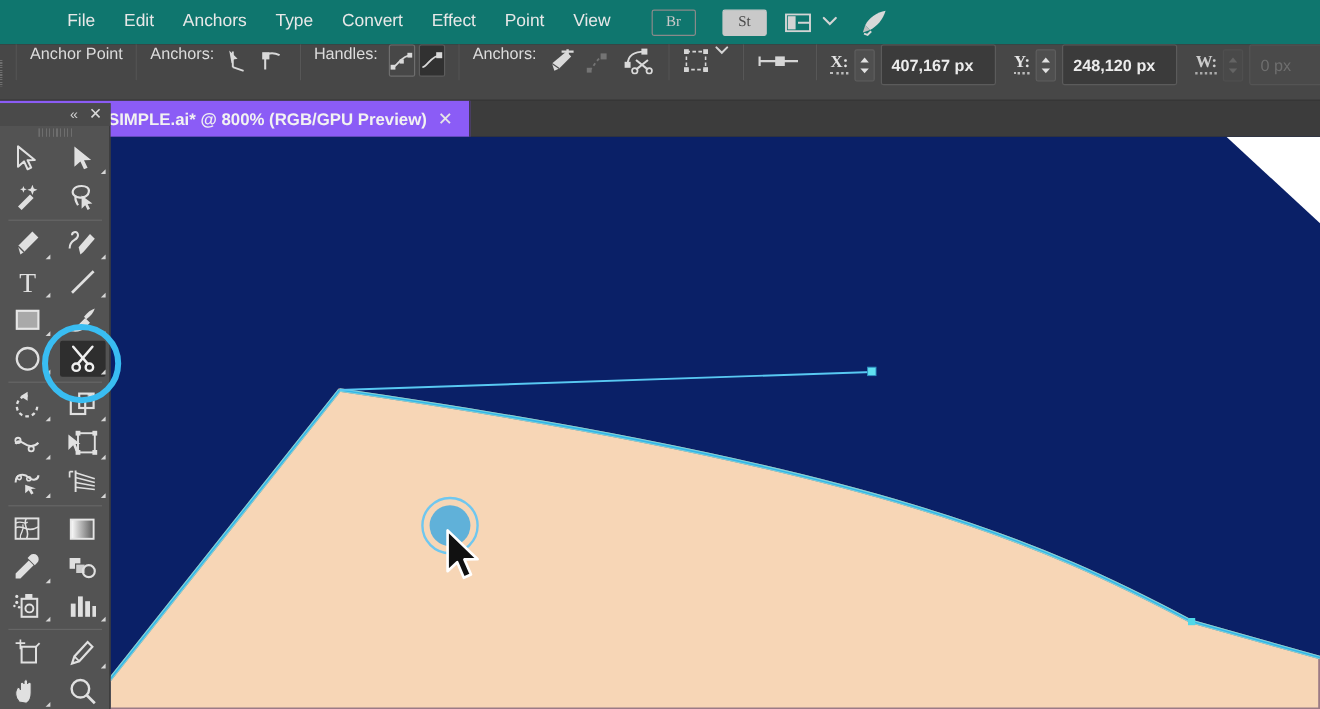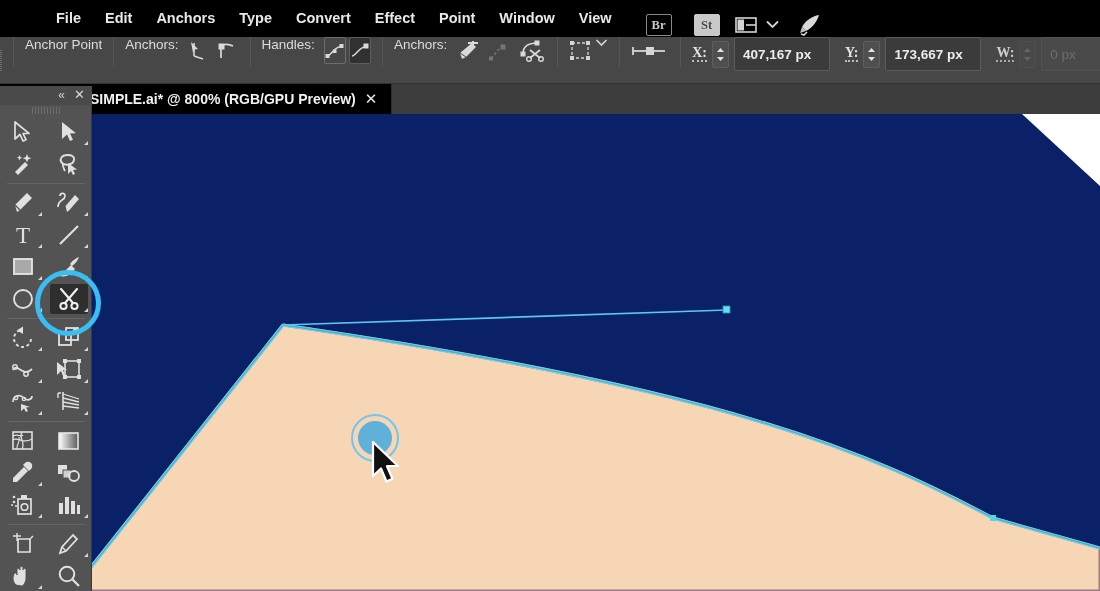--- a/index.html
+++ b/index.html
@@ -7,34 +7,34 @@
   body {
     font-family:"Liberation Sans", sans-serif;
     background:#2b2b2b;
     -webkit-font-smoothing:antialiased;
   }
   #app { position:relative; width:1100px; height:591px; overflow:hidden; }
 
   
   .menubar {
     position:absolute; left:0; top:0; width:1100px; height:37px;
-    background:#000000; display:flex; align-items:flex-end;font-weight:bold;
+    background:#0f766e; display:flex; align-items:center;
   }
   .ai-logo {
     width:44px; height:37px; display:flex; align-items:center; justify-content:center;
     font-family:"Liberation Serif", serif; font-weight:bold; font-size:23px;
     color:#f09f5a; letter-spacing:-1px; padding-left:6px;
   }
   .menu-item {
     padding:0 12px; height:37px; line-height:37px; font-size:14.5px;
     color:#e8e8e8; cursor:default; white-space:nowrap;
   }
   .menubar-right { display:flex; align-items:center; margin-left:22px; gap:4px; }
   .sq-btn {
-    width:26px; height:22px; border:1px solid #8a8a8a; border-radius:2px;
+    width:37px; height:22px; border:1px solid #8a8a8a; border-radius:2px;
     display:flex; align-items:center; justify-content:center;
     font-size:12.5px; color:#c9c9c9; font-family:"Liberation Serif", serif;
   }
   .sq-btn.filled { background:#c9c9c9; color:#4a4a4a; border-color:#c9c9c9; }
   .arrange-ic { width:28px; height:22px; display:flex; align-items:center; justify-content:center; margin-left:8px;}
   .chev { color:#d2d2d2; font-size:11px; margin-left:2px; }
   .rocket { margin-left:14px; display:flex; align-items:center; }
 
   
   .ctrlbar {
@@ -63,21 +63,21 @@
   .numfield.dis { background:#4a4a4a; border-color:#545454; color:#6e6e6e; font-weight:normal;}
   .axis { color:#e4e4e4; font-size:14px; font-weight:bold; font-family:"Liberation Serif", serif;
     border-bottom:2px dotted #bdbdbd; padding-bottom:1px; line-height:13px;}
 
   
   .tabbar {
     position:absolute; left:0; top:84px; width:1100px; height:30px; background:#3c3c3c;
   }
   .doctab {
     position:absolute; left:0; top:0; height:30px; width:392px;
-    background:#000000; display:flex; align-items:center; padding-left:90px;
+    background:#8b5cf6; display:flex; align-items:center; padding-left:90px;
     border-right:1px solid #303030;
   }
   .doctab-title { color:#f2f2f2; font-size:14px; font-weight:bold; white-space:nowrap; }
   .tab-x { position:absolute; right:12px; top:7px; width:16px; height:16px;
     display:flex; align-items:center; justify-content:center; color:#e6e6e6; font-size:15px;}
 
   
   .canvas {
     position:absolute; left:92px; top:114px; width:1008px; height:477px;
     background:#0a2067; overflow:hidden;
@@ -124,21 +124,20 @@
 
   <div class="menubar">
     <div class="ai-logo"></div>
     <div class="menu-item">File</div>
     <div class="menu-item">Edit</div>
     <div class="menu-item">Anchors</div>
     <div class="menu-item">Type</div>
     <div class="menu-item">Convert</div>
     <div class="menu-item">Effect</div>
     <div class="menu-item">Point</div>
-    <div class="menu-item">Window</div>
     <div class="menu-item">View</div>
 
     <div class="menubar-right">
       <div class="sq-btn">Br</div>
       <div class="sq-btn filled" style="margin-left:18px">St</div>
       <div class="arrange-ic">
         <svg width="22" height="16" viewBox="0 0 22 16">
           <rect x="1" y="1" width="20" height="14" fill="none" stroke="#d4d4d4" stroke-width="1.6"></rect>
           <rect x="2.5" y="2.5" width="6.5" height="11" fill="#d4d4d4"></rect>
           <line x1="11" y1="8" x2="21" y2="8" stroke="#d4d4d4" stroke-width="1.6"></line>
@@ -266,21 +265,21 @@
     </div>
 
     <div class="field-grp" style="margin-left:15px">
       <div class="axis">Y:</div>
       <div class="stepper">
         <svg width="11" height="17" viewBox="0 0 11 17">
           <path d="M5.5 2 L9 6 L2 6 Z" fill="#e2e2e2"></path>
           <path d="M5.5 15 L9 11 L2 11 Z" fill="#e2e2e2"></path>
         </svg>
       </div>
-      <div class="numfield">173,667 px</div>
+      <div class="numfield">248,120 px</div>
     </div>
 
     <div class="field-grp" style="margin-left:15px">
       <div class="axis" style="opacity:.85">W:</div>
       <div class="stepper dis">
         <svg width="11" height="17" viewBox="0 0 11 17">
           <path d="M5.5 2 L9 6 L2 6 Z" fill="#9a9a9a"></path>
           <path d="M5.5 15 L9 11 L2 11 Z" fill="#9a9a9a"></path>
         </svg>
       </div>

